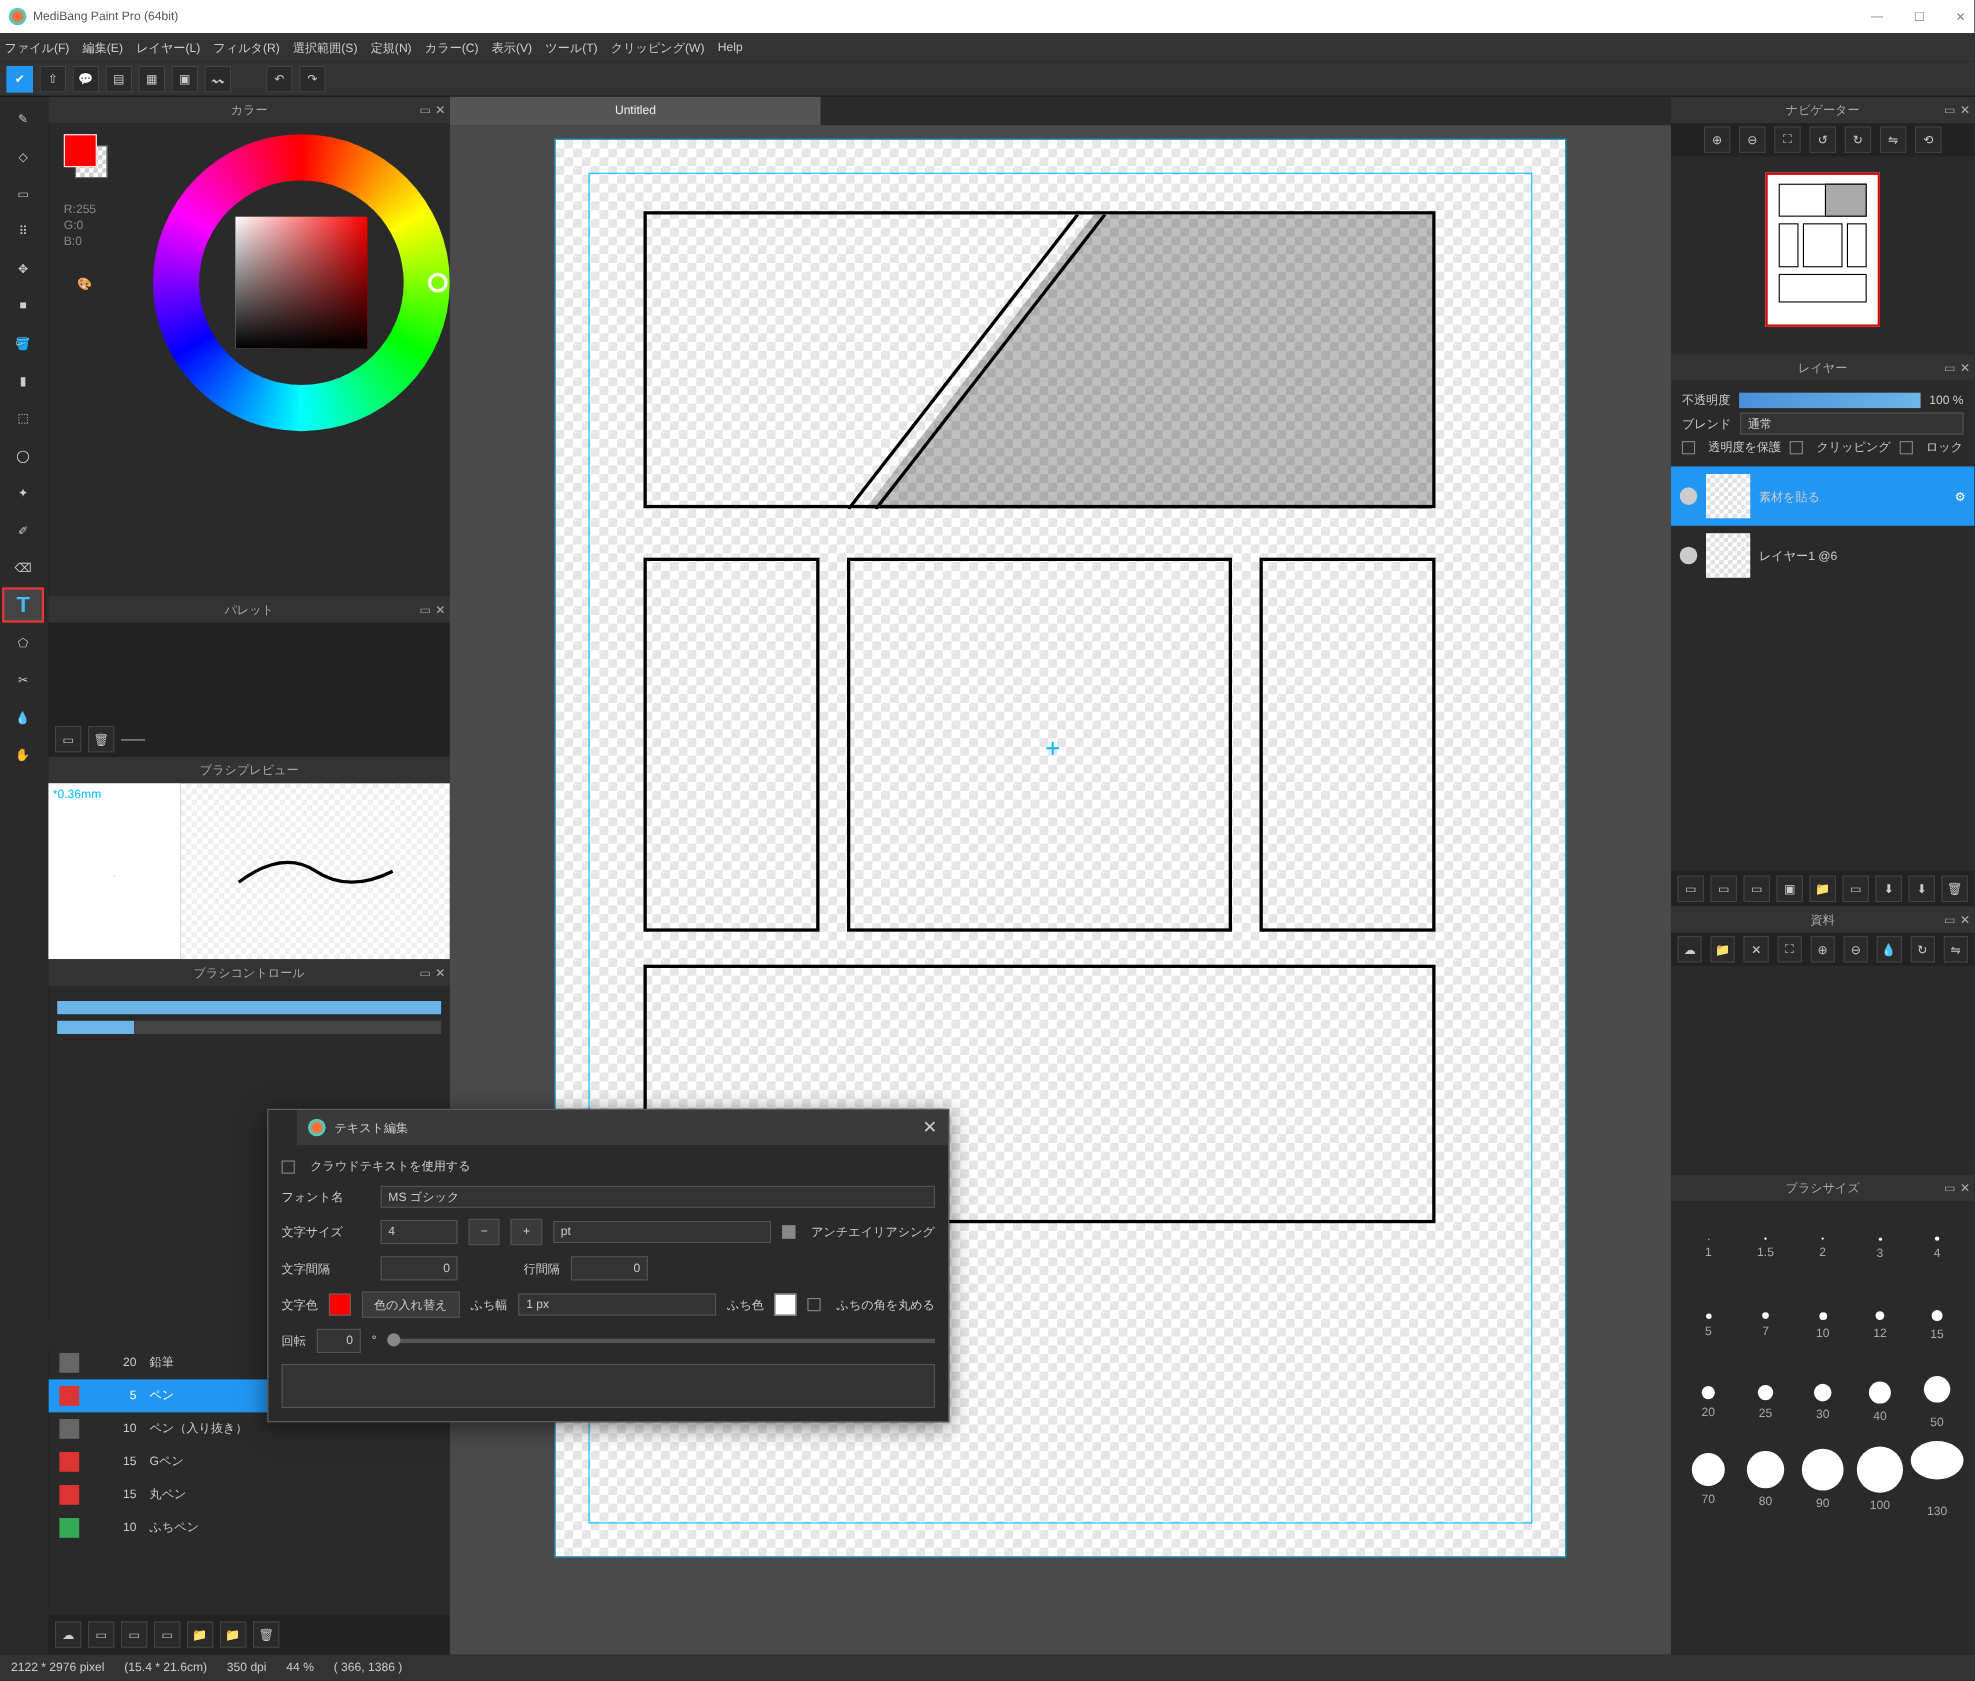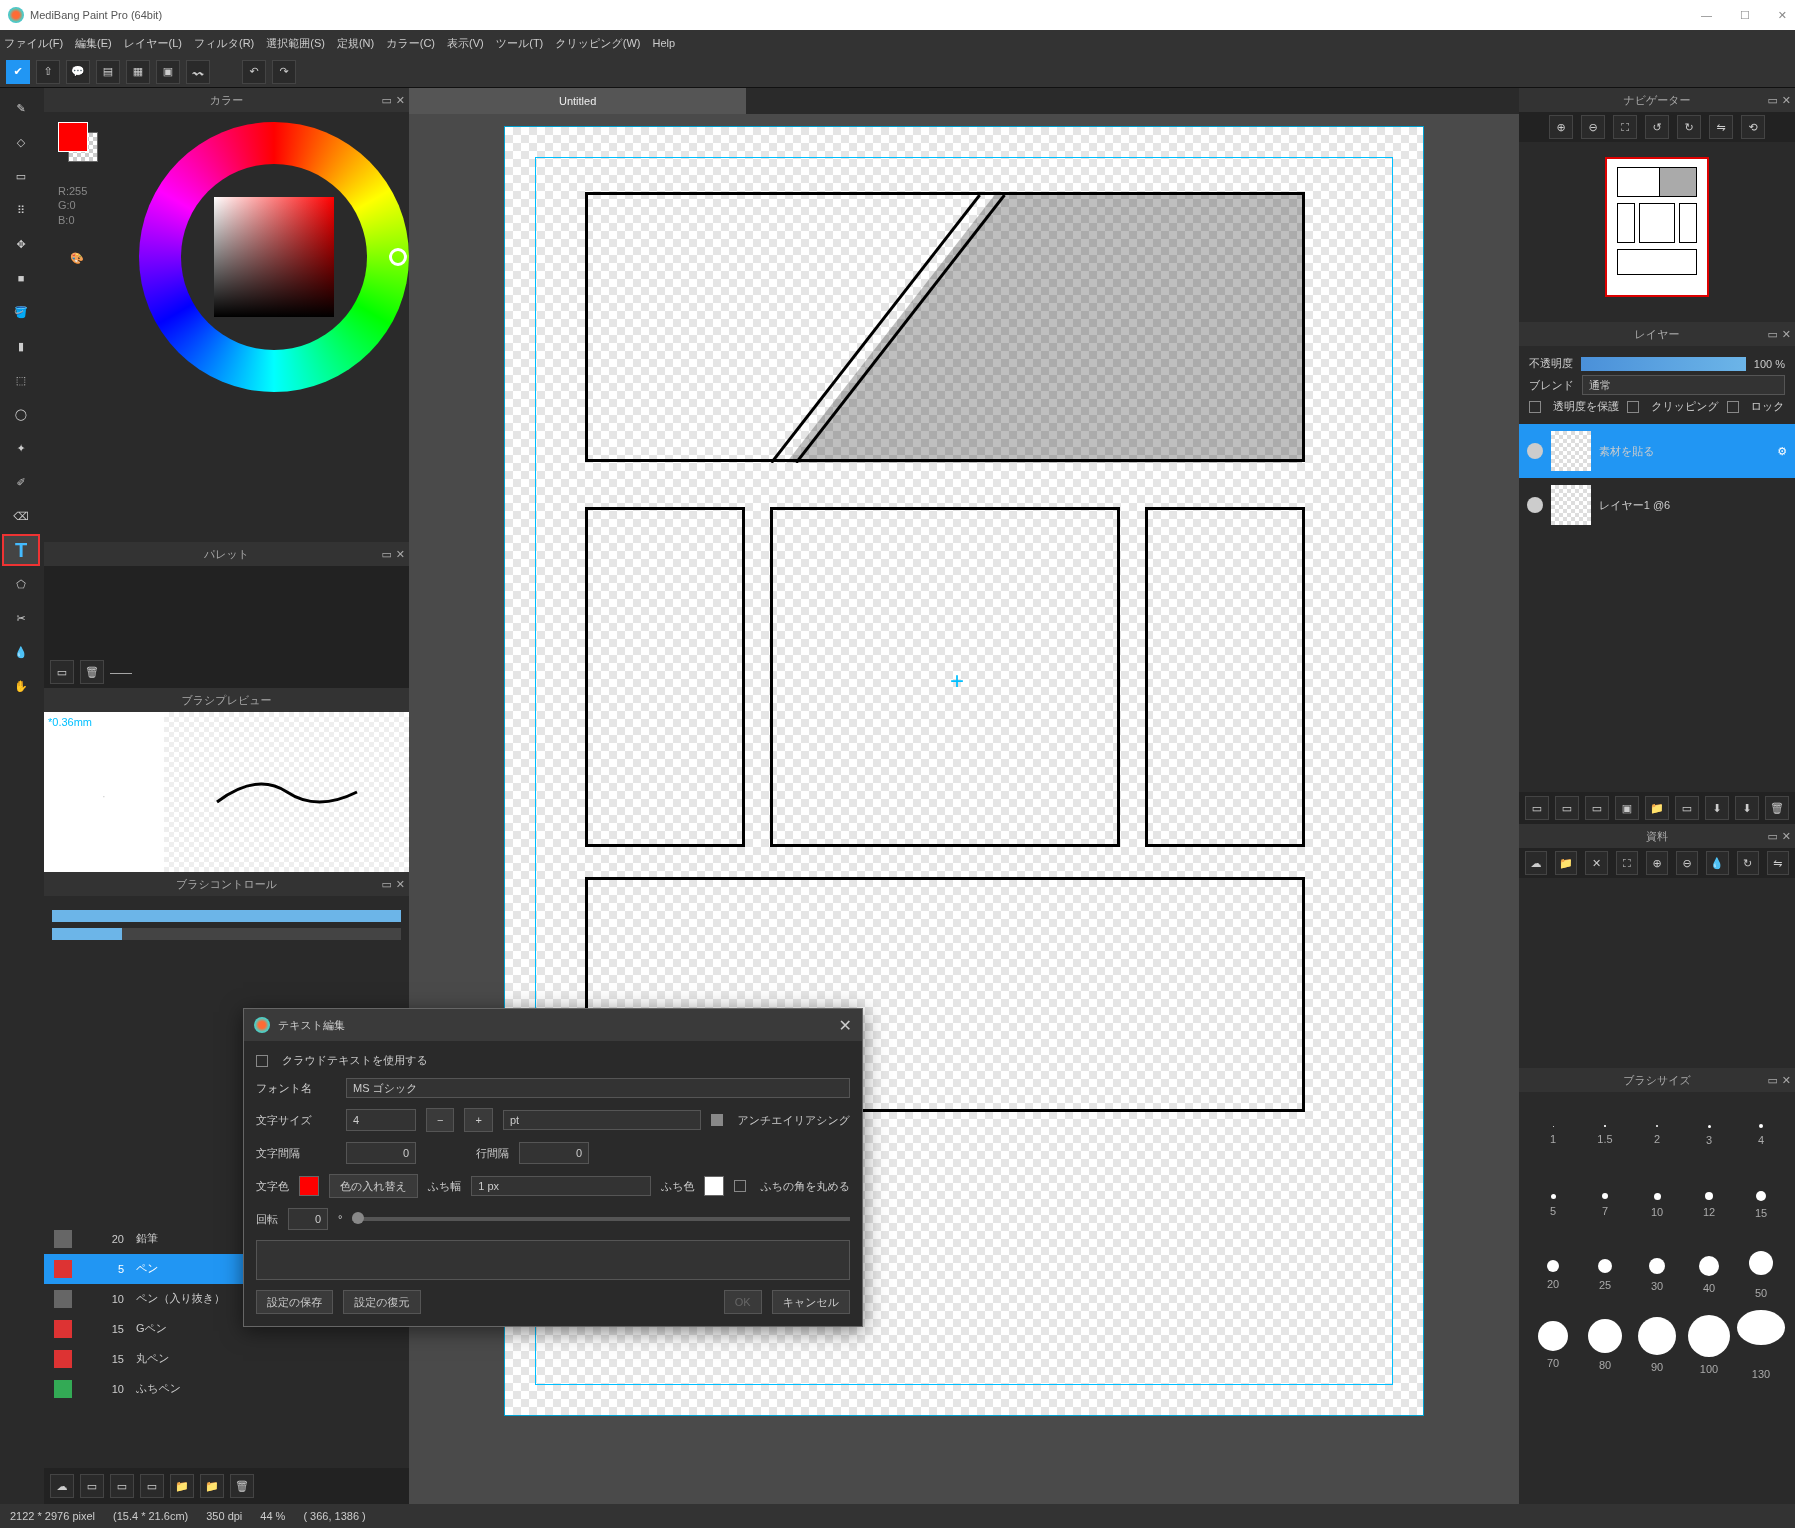--- a/index.html
+++ b/index.html
@@ -81,21 +81,21 @@
 .layer-btns{background:#222;height:32px;display:flex;align-items:center;gap:6px;padding:0 6px;}
 .material-panel{height:220px;}
 .mat-btns{background:#222;height:30px;display:flex;align-items:center;gap:8px;padding:0 6px;}
 .mat-area{height:180px;background:#2a2a2a;}
 .brushsize-panel{flex:1;}
 .bs-grid{display:grid;grid-template-columns:repeat(5,1fr);gap:0;padding:8px;}
 .bs-cell{display:flex;flex-direction:column;align-items:center;justify-content:center;height:70px;}
 .bs-dot{background:#fff;border-radius:50%;}
 .statusbar{height:24px;background:#333;display:flex;align-items:center;padding:0 10px;gap:18px;color:#ccc;}
 .dialog{position:absolute;left:243px;top:1008px;width:620px;background:#2a2a2a;border:1px solid #666;box-shadow:0 4px 20px rgba(0,0,0,.5);}
-.dlg-title{background:#3a3a3a;height:32px;display:flex;align-items:center;padding:0 10px;}
+.dlg-title{background:#3a3a3a;height:32px;display:flex;align-items:center;padding:0 10px;margin-left:26px;}
 .dlg-logo{width:16px;height:16px;background:radial-gradient(circle,#ff6b35 30%,#4ecdc4 60%);border-radius:50%;margin-right:8px;}
 .dlg-close{margin-left:auto;cursor:pointer;font-size:16px;color:#ccc;}
 .dlg-body{padding:12px;display:flex;flex-direction:column;gap:10px;}
 .dlg-row{display:flex;align-items:center;gap:10px;}
 .dlg-label{width:80px;}
 .dlg-input{background:#333;border:1px solid #555;height:22px;padding:0 6px;color:#ccc;}
 .dlg-btn{background:#3a3a3a;border:1px solid #555;height:24px;padding:0 10px;color:#ccc;cursor:pointer;}
 .dlg-btn:disabled{color:#666;}
 .dlg-textarea{background:#333;border:1px solid #555;height:40px;width:100%;}
 .color-chip{width:20px;height:20px;border:1px solid #666;}
@@ -553,21 +553,14 @@
     </div>
     <div class="dlg-row">
       <span>回転</span>
       <input class="dlg-input" style="width: 40px; text-align: right;" value="0">
       <span>°</span>
       <div style="flex:1;height:4px;background:#555;position:relative">
           <span style="position:absolute;left:0;top:-5px;width:12px;height:12px;background:#888;border-radius:50%"></span>
         </div>
     </div>
     <div class="dlg-textarea"></div>
-    <div class="dlg-row">
-      <button class="dlg-btn">設定の保存</button>
-      <button class="dlg-btn">設定の復元</button>
-      <span style="flex:1"></span>
-      <button class="dlg-btn" disabled="">OK</button>
-      <button class="dlg-btn">キャンセル</button>
-    </div>
   </div>
 </div>
 
 </body></html>

